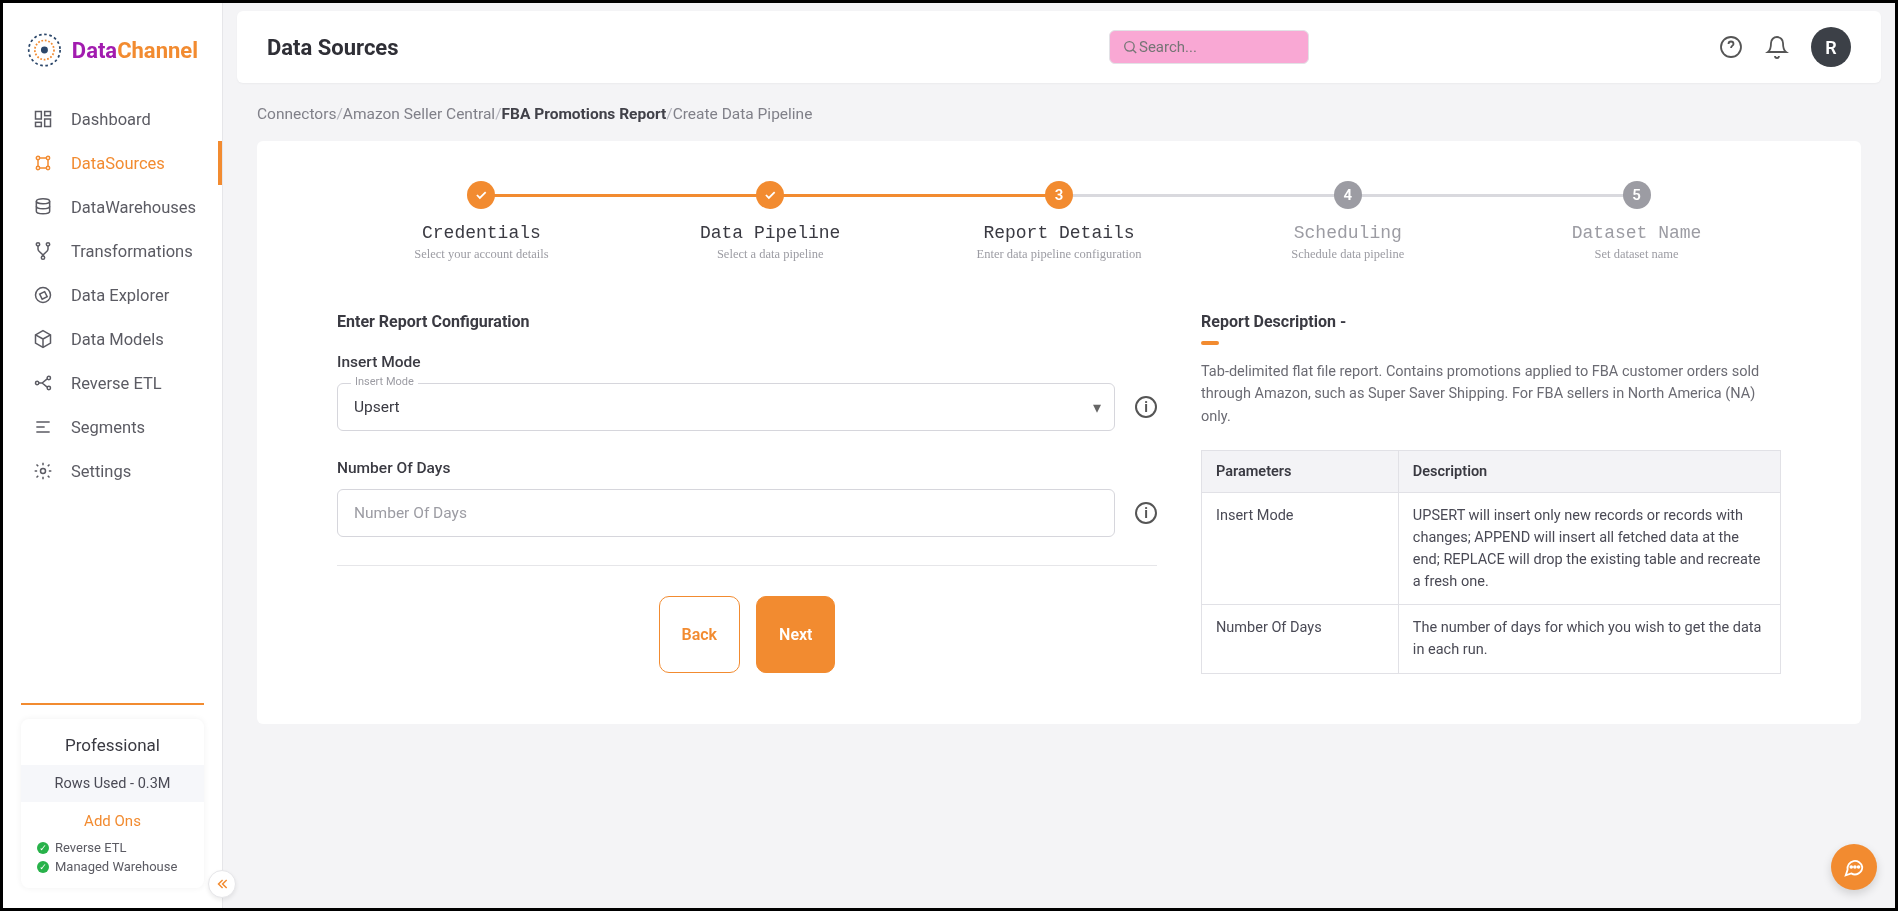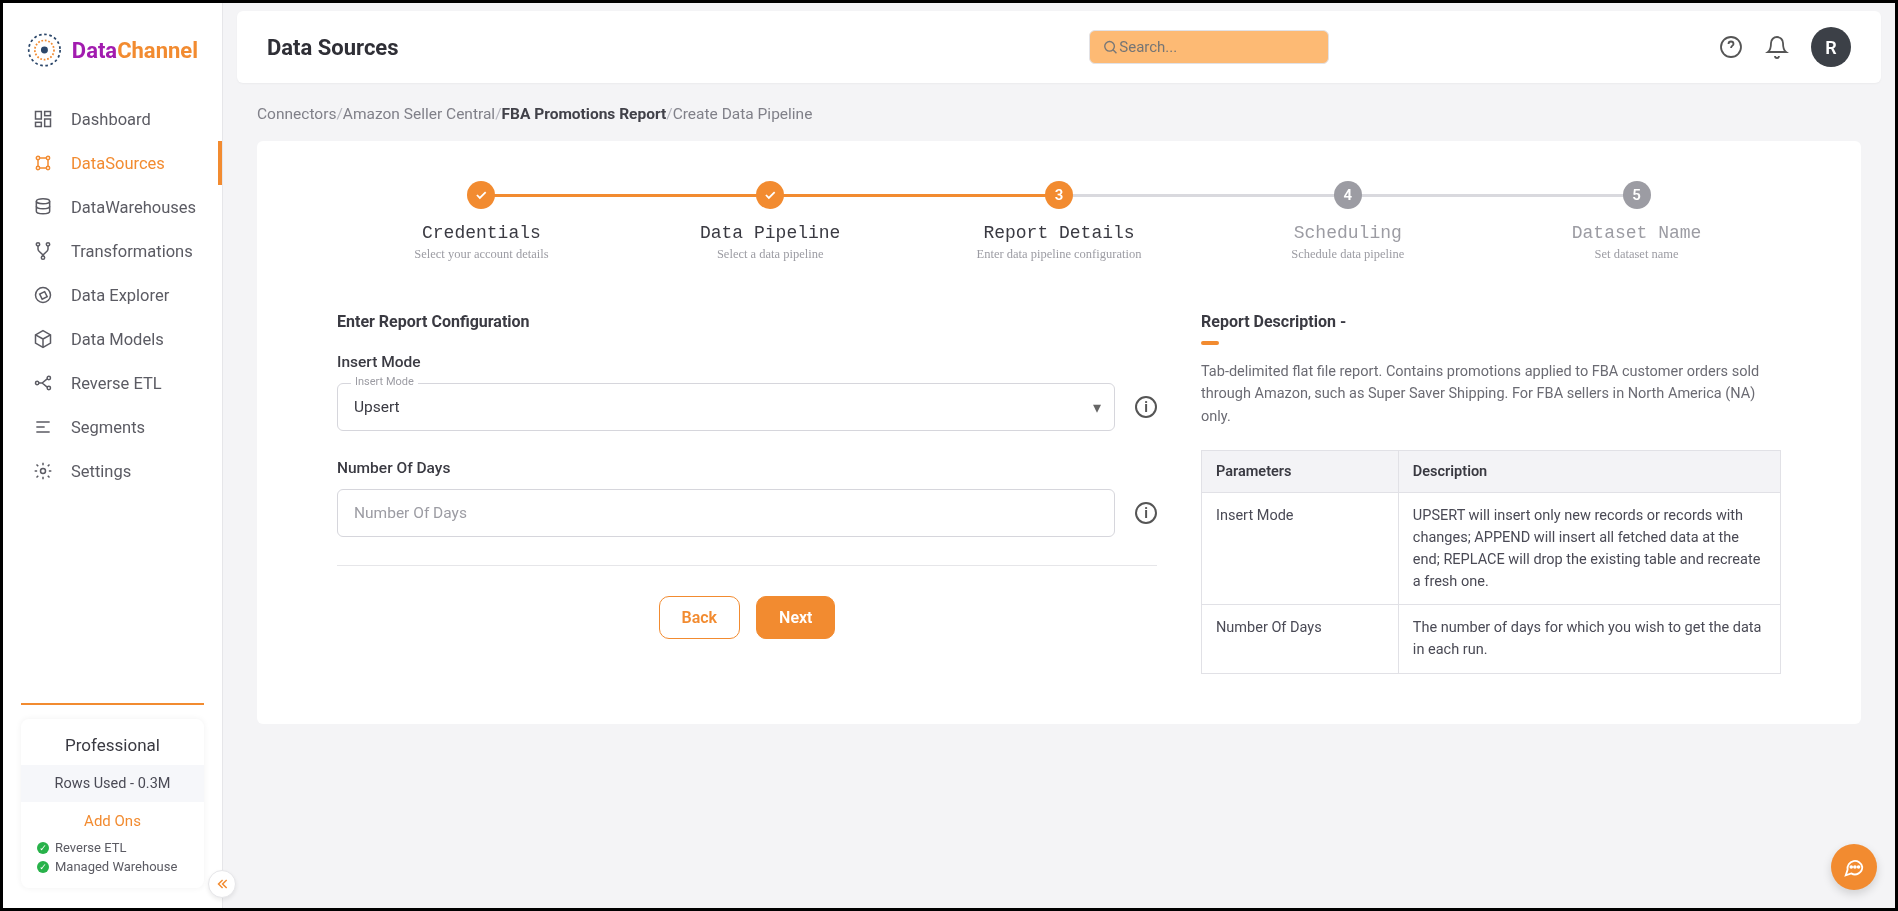--- a/index.html
+++ b/index.html
@@ -25,21 +25,21 @@
   .plan-rows { background:#f6f7fa; font-size:14.5px; color:#4a4a55; padding:10px 0; }
   .addons-title { color:#f28b30; font-size:15px; padding:10px 0 8px; }
   .addrow { display:flex; align-items:center; gap:6px; font-size:13px; color:#5b5b63; padding:2px 16px; text-align:left; }
   .check-dot { width:12px;height:12px;border-radius:50%;background:#28b24a;display:inline-flex;align-items:center;justify-content:center;color:#fff;font-size:9px;}
   .collapse-btn { position:absolute; bottom:10px; right:-14px; width:28px;height:28px;border-radius:50%;background:#fff;border:1px solid #e6e6e9;display:flex;align-items:center;justify-content:center;color:#f28b30;cursor:pointer;box-shadow:0 2px 4px rgba(0,0,0,0.08);}
 
   
   .main { flex:1; display:flex; flex-direction:column; background:#f4f4f6; overflow:hidden;justify-content:space-between;}
   .topbar { background:#fff; margin:8px 14px 0 14px; border-radius:6px; display:flex; align-items:center; padding:16px 30px; box-shadow:0 1px 2px rgba(0,0,0,0.04);}
   .page-title { font-size:22px; font-weight:700; color:#2f2f36; }
-  .search { margin-left:auto; margin-right:auto; transform:translateX(150px); width:240px; background:#fdba74; border:1px solid #e2e2e6; border-radius:6px; display:flex; align-items:center; padding:7px 12px; gap:1px;}
+  .search { margin-left:auto; margin-right:auto; transform:translateX(150px); width:200px; background:#f9a8d4; border:1px solid #e2e2e6; border-radius:6px; display:flex; align-items:center; padding:7px 12px; gap:1px;}
   .search input { border:none; background:transparent; outline:none; font-size:15px; width:100%; color:#666;}
   .topbar-right { display:flex; align-items:center; gap:22px; }
   .topicon { width:24px;height:24px;color:#555;cursor:pointer;display:flex;align-items:center;justify-content:center;}
   .avatar { width:40px;height:40px;border-radius:50%;background:#3c4047;color:#fff;display:flex;align-items:center;justify-content:center;font-weight:600;font-size:18px;cursor:pointer;}
 
   .content { padding: 22px 34px; flex:1; overflow:auto;}
   .breadcrumb { display:flex; color:#808089; font-size:15.5px; margin-bottom:18px; align-items:center;}
   .breadcrumb .sep { color:#b5b5bd;}
   .breadcrumb .strong { font-weight:700; color:#414149;}
   .card { background:#fff; border-radius:6px; padding:40px 80px 50px 80px; }
@@ -67,21 +67,21 @@
   .select-wrap { flex:1; position:relative;}
   .select { width:100%; border:1px solid #d6d6dc; border-radius:6px; padding: 14px 16px; font-size:15.5px; color:#3a3a42; background:#fff; appearance:none; cursor:pointer;}
   .float-label { position:absolute; top:-8px; left:14px; background:#fff; padding:0 4px; font-size:11px; color:#9c9ca3;}
   .chev { position:absolute; right:14px; top:50%; transform:translateY(-50%); color:#666; pointer-events:none;}
   .text-input { flex:1; border:1px solid #d6d6dc; border-radius:6px; padding:14px 16px; font-size:15.5px; color:#3a3a42;}
   .text-input::placeholder{color:#9c9ca3;}
   .info-icon { width:22px;height:22px;border:2px solid #555;border-radius:50%;display:flex;align-items:center;justify-content:center;color:#555;font-size:14px;font-weight:700;cursor:pointer;flex-shrink:0;}
 
   hr.divider { border:none;border-top:1px solid #e6e6e9;margin:20px 0 30px;}
   .btn-row { display:flex; justify-content:center; gap:16px;}
-  .btn { padding:11px 22px; border-radius:10px; font-size:16px; font-weight:600; cursor:pointer;}
+  .btn { padding:28px 22px; border-radius:10px; font-size:16px; font-weight:600; cursor:pointer;}
   .btn-back { background:#fff;border:1px solid #f28b30;color:#f28b30;}
   .btn-next { background:#f28b30;border:1px solid #f28b30;color:#fff;}
 
   .desc-title { font-weight:700;color:#3a3a42;font-size:16px;margin-bottom:10px;}
   .desc-underline { width:18px;height:4px;background:#f28b30;border-radius:2px;margin-bottom:16px;}
   .desc-text { font-size:14.5px;color:#6b6b73;line-height:1.55;margin-bottom:22px;}
   table.params { width:100%; border-collapse:collapse;border:1px solid #e1e1e6;font-size:14.5px;}
   table.params th { background:#f3f3f6;text-align:left;padding:12px 14px;color:#3a3a42;font-weight:600;border:1px solid #e1e1e6;}
   table.params td { padding:12px 14px;border:1px solid #e1e1e6;color:#4a4a55;vertical-align:top;line-height:1.5;}
   table.params td:first-child{width:34%;}

